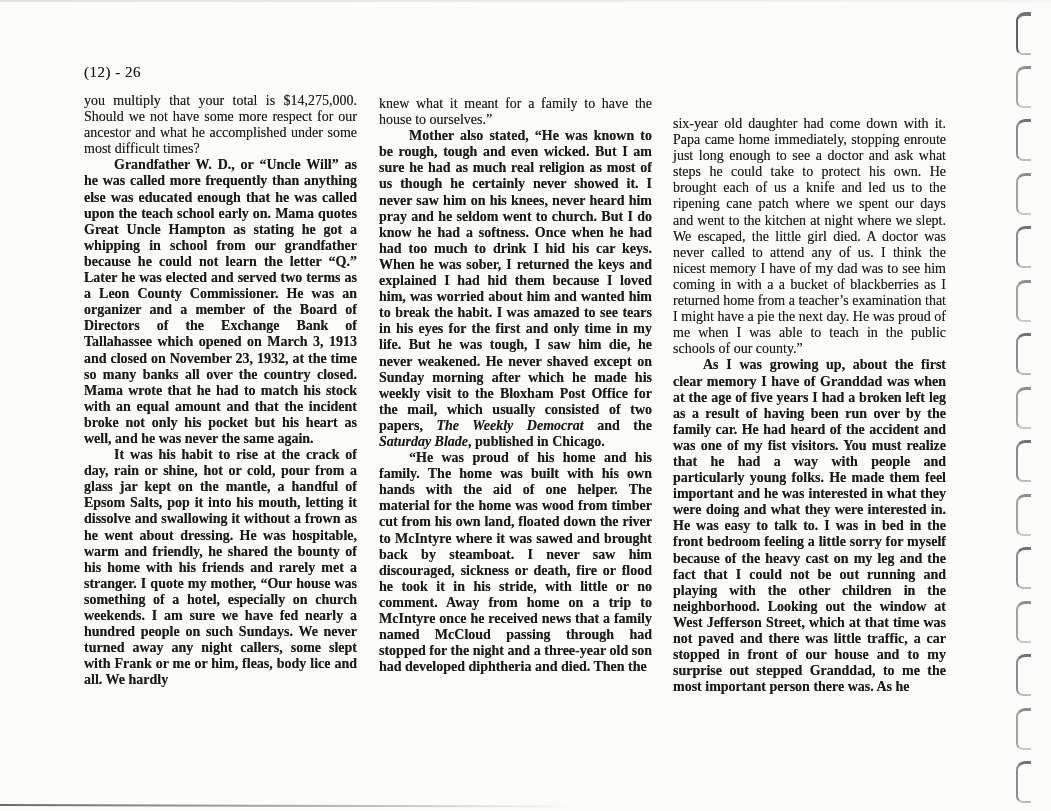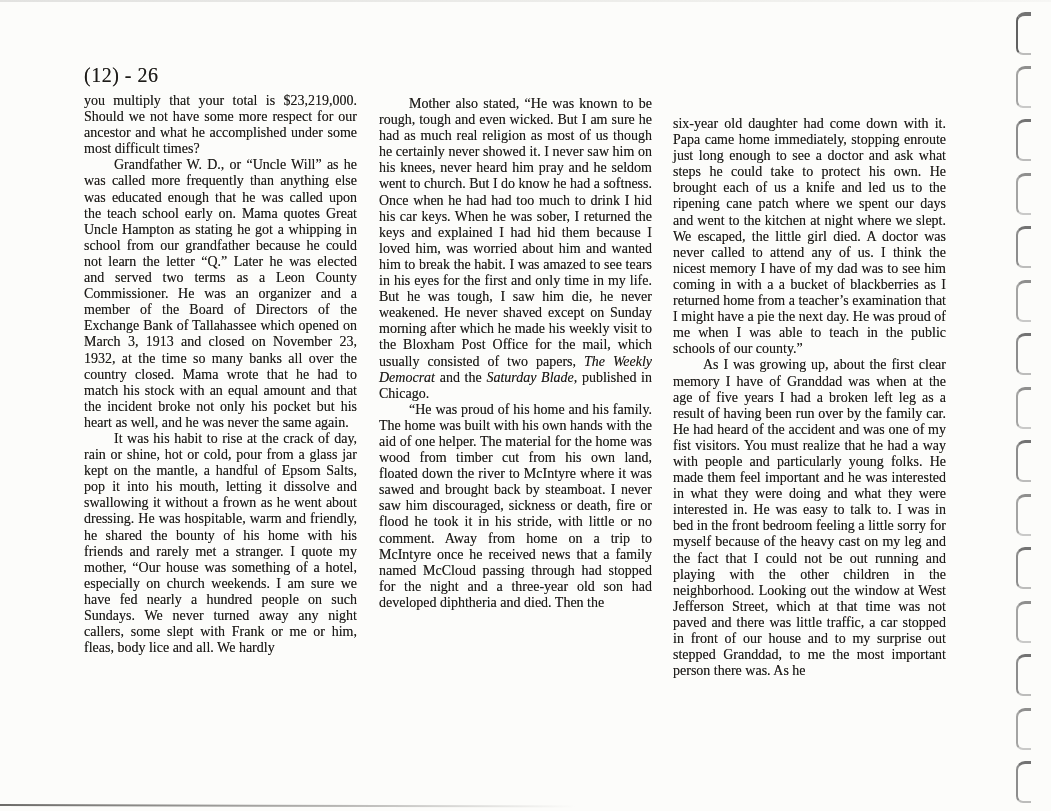--- a/index.html
+++ b/index.html
@@ -8,32 +8,32 @@
     background:#fcfcfa;
     font-family:"Liberation Serif","DejaVu Serif",serif;
     color:#1d1b18;
   }
   .top-edge{
     position:absolute;top:0;left:0;width:100%;height:2px;
     background:linear-gradient(90deg,#e2e2e0,#efefec 70%,#f6f6f4);
   }
   .page-number{
     position:absolute;left:84px;top:64px;
-    font-size:20px;letter-spacing:.5px;
+    font-size:15px;letter-spacing:.5px;
     text-shadow:0 0 .5px rgba(30,28,25,.6);
     text-align:center;
   }
   .col{
     position:absolute;width:273px;
     font-size:14px;line-height:16.1px;
     text-align:justify;
     text-shadow:0 0 .5px rgba(30,28,25,.55);
   }
   .col p{margin:0;}
-  .col p.indent{text-indent:30px;}
+  .col p.indent{text-indent:30px;font-weight:bold;}
   .col em{font-style:italic;}
   #col1{left:84px;top:93px;}
   #col2{left:379px;top:96px;}
   #col3{left:673px;top:116px;}
   .binding-marks{position:absolute;top:0;left:0;width:100%;height:100%;pointer-events:none;}
   .bmark{
     position:absolute;left:1016px;width:13px;height:37px;
     border-left:2px solid rgba(95,95,95,.7);
     border-top:3px solid rgba(70,70,70,.75);
     border-bottom:2px solid rgba(125,125,125,.5);
@@ -48,25 +48,26 @@
   }
 </style>
 </head>
 <body>
 
 <div class="top-edge"></div>
 
 <div class="page-number">(12) - 26</div>
 
 <div id="col1" class="col">
-    <p class=""><span>you multiply that your total is $23,219,000.  Should we not have some more respect for our ancestor and what he accomplished under some most difficult times?</span></p>
+    <p class=""><span>you multiply that your total is $14,275,000.  Should we not have some more respect for our ancestor and what he accomplished under some most difficult times?</span></p>
     <p class="indent"><span>Grandfather W. D., or “Uncle Will” as he was called more frequently than anything else was educated enough that he was called upon the teach school early on.  Mama quotes Great Uncle Hampton as stating he got a whipping in school from our grandfather because he could not learn the letter “Q.”  Later he was elected and served two terms as a Leon County Commissioner.  He was an organizer and a member of the Board of Directors of the Exchange Bank of Tallahassee which opened on March 3, 1913 and closed on November 23, 1932, at the time so many banks all over the country closed.  Mama wrote that he had to match his stock with an equal amount and that the incident broke not only his pocket but his heart as well, and he was never the same again.</span></p>
     <p class="indent"><span>It was his habit to rise at the crack of day, rain or shine, hot or cold, pour from a glass jar kept on the mantle, a handful of Epsom Salts, pop it into his mouth, letting it dissolve and swallowing it without a frown as he went about dressing.  He was hospitable, warm and friendly, he shared the bounty of his home with his friends and rarely met a stranger.  I quote my mother, “Our house was something of a hotel, especially on church weekends.  I am sure we have fed nearly a hundred people on such Sundays.  We never turned away any night callers, some slept with Frank or me or him, fleas, body lice and all.  We hardly</span></p>
   </div>
 <div id="col2" class="col">
+    <p class=""><span>knew what it meant for a family to have the house to ourselves.”</span></p>
     <p class="indent"><span>Mother also stated, “He was known to be rough, tough and even wicked.  But I am sure he had as much real religion as most of us though he certainly never showed it.  I never saw him on his knees, never heard him pray and he seldom went to church.  But I do know he had a softness.  Once when he had had too much to drink I hid his car keys.  When he was sober, I returned the keys and explained I had hid them because I loved him, was worried about him and wanted him to break the habit.  I was amazed to see tears in his eyes for the first and only time in my life.  But he was tough, I saw him die, he never weakened.  He never shaved except on Sunday morning after which he made his weekly visit to the Bloxham Post Office for the mail, which usually consisted of two papers, </span><em>The Weekly Democrat</em><span> and the </span><em>Saturday Blade</em><span>, published in Chicago.</span></p>
     <p class="indent"><span>“He was proud of his home and his family.  The home was built with his own hands with the aid of one helper.  The material for the home was wood from timber cut from his own land, floated down the river to McIntyre where it was sawed and brought back by steamboat.  I never saw him discouraged, sickness or death, fire or flood he took it in his stride, with little or no comment.  Away from home on a trip to McIntyre once he received news that a family named McCloud passing through had stopped for the night and a three-year old son had developed diphtheria and died.  Then the</span></p>
   </div>
 <div id="col3" class="col">
     <p class=""><span>six-year old daughter had come down with it.  Papa came home immediately, stopping enroute just long enough to see a doctor and ask what steps he could take to protect his own.  He brought each of us a knife and led us to the ripening cane patch where we spent our days and went to the kitchen at night where we slept.  We escaped, the little girl died.  A doctor was never called to attend any of us.  I think the nicest memory I have of my dad was to see him coming in with a a bucket of blackberries as I returned home from a teacher’s examination that I might have a pie the next day.  He was proud of me when I was able to teach in the public schools of our county.”</span></p>
     <p class="indent"><span>As I was growing up, about the first clear memory I have of Granddad was when at the age of five years I had a broken left leg as a result of having been run over by the family car.  He had heard of the accident and was one of my fist visitors.  You must realize that he had a way with people and particularly young folks.  He made them feel important and he was interested in what they were doing and what they were interested in.  He was easy to talk to.  I was in bed in the front bedroom feeling a little sorry for myself because of the heavy cast on my leg and the fact that I could not be out running and playing with the other children in the neighborhood.  Looking out the window at West Jefferson Street, which at that time was not paved and there was little traffic, a car stopped in front of our house and to my surprise out stepped Granddad, to me the most important person there was.  As he</span></p>
   </div>
 
 <div class="binding-marks">
     <div class="bmark" style="top: 12px;"></div>

